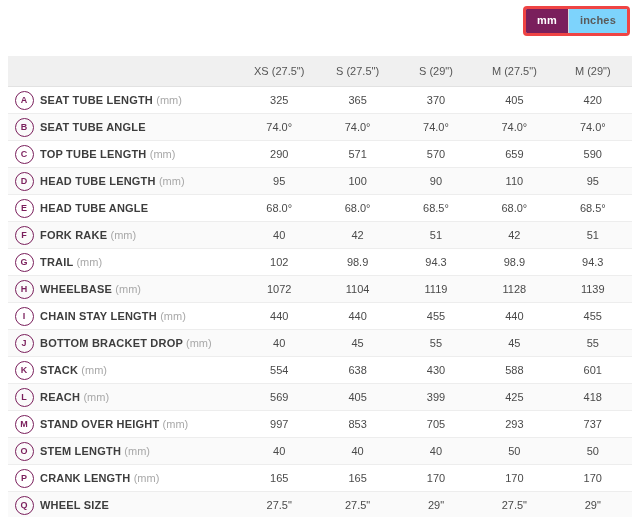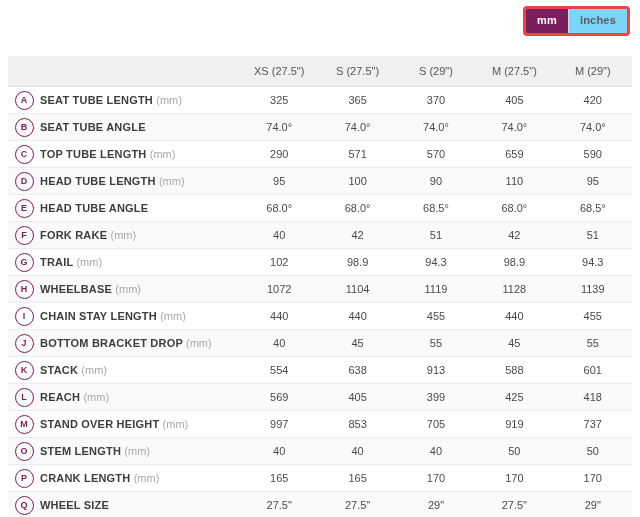--- a/index.html
+++ b/index.html
@@ -226,40 +226,40 @@
         <td class="val-cell">45</td>
         <td class="val-cell">55</td>
         <td class="val-cell">45</td>
         <td class="val-cell">55</td>
       </tr>
       <tr>
         <td class="badge-cell"><span class="badge">K</span></td>
         <td class="label-cell"><span>STACK</span> <span class="unit-note">(mm)</span></td>
         <td class="val-cell">554</td>
         <td class="val-cell">638</td>
-        <td class="val-cell">913</td>
+        <td class="val-cell">430</td>
         <td class="val-cell">588</td>
         <td class="val-cell">601</td>
       </tr>
       <tr>
         <td class="badge-cell"><span class="badge">L</span></td>
         <td class="label-cell"><span>REACH</span> <span class="unit-note">(mm)</span></td>
         <td class="val-cell">569</td>
         <td class="val-cell">405</td>
         <td class="val-cell">399</td>
         <td class="val-cell">425</td>
         <td class="val-cell">418</td>
       </tr>
       <tr>
         <td class="badge-cell"><span class="badge">M</span></td>
         <td class="label-cell"><span>STAND OVER HEIGHT</span> <span class="unit-note">(mm)</span></td>
         <td class="val-cell">997</td>
         <td class="val-cell">853</td>
         <td class="val-cell">705</td>
-        <td class="val-cell">919</td>
+        <td class="val-cell">293</td>
         <td class="val-cell">737</td>
       </tr>
       <tr>
         <td class="badge-cell"><span class="badge">O</span></td>
         <td class="label-cell"><span>STEM LENGTH</span> <span class="unit-note">(mm)</span></td>
         <td class="val-cell">40</td>
         <td class="val-cell">40</td>
         <td class="val-cell">40</td>
         <td class="val-cell">50</td>
         <td class="val-cell">50</td>

